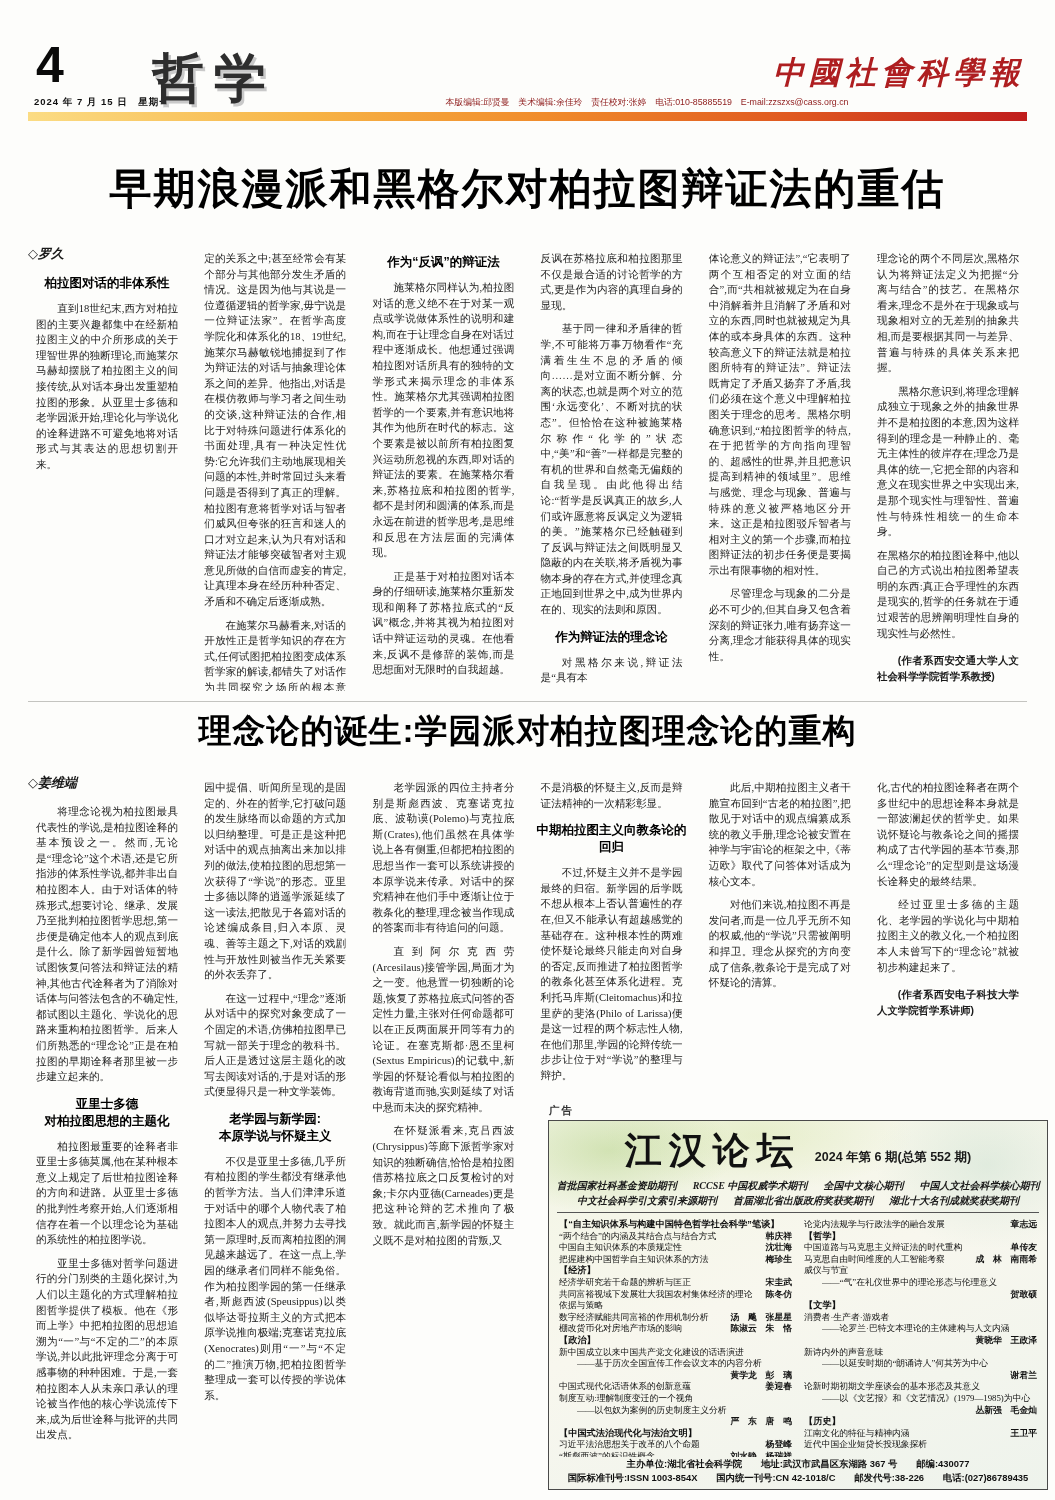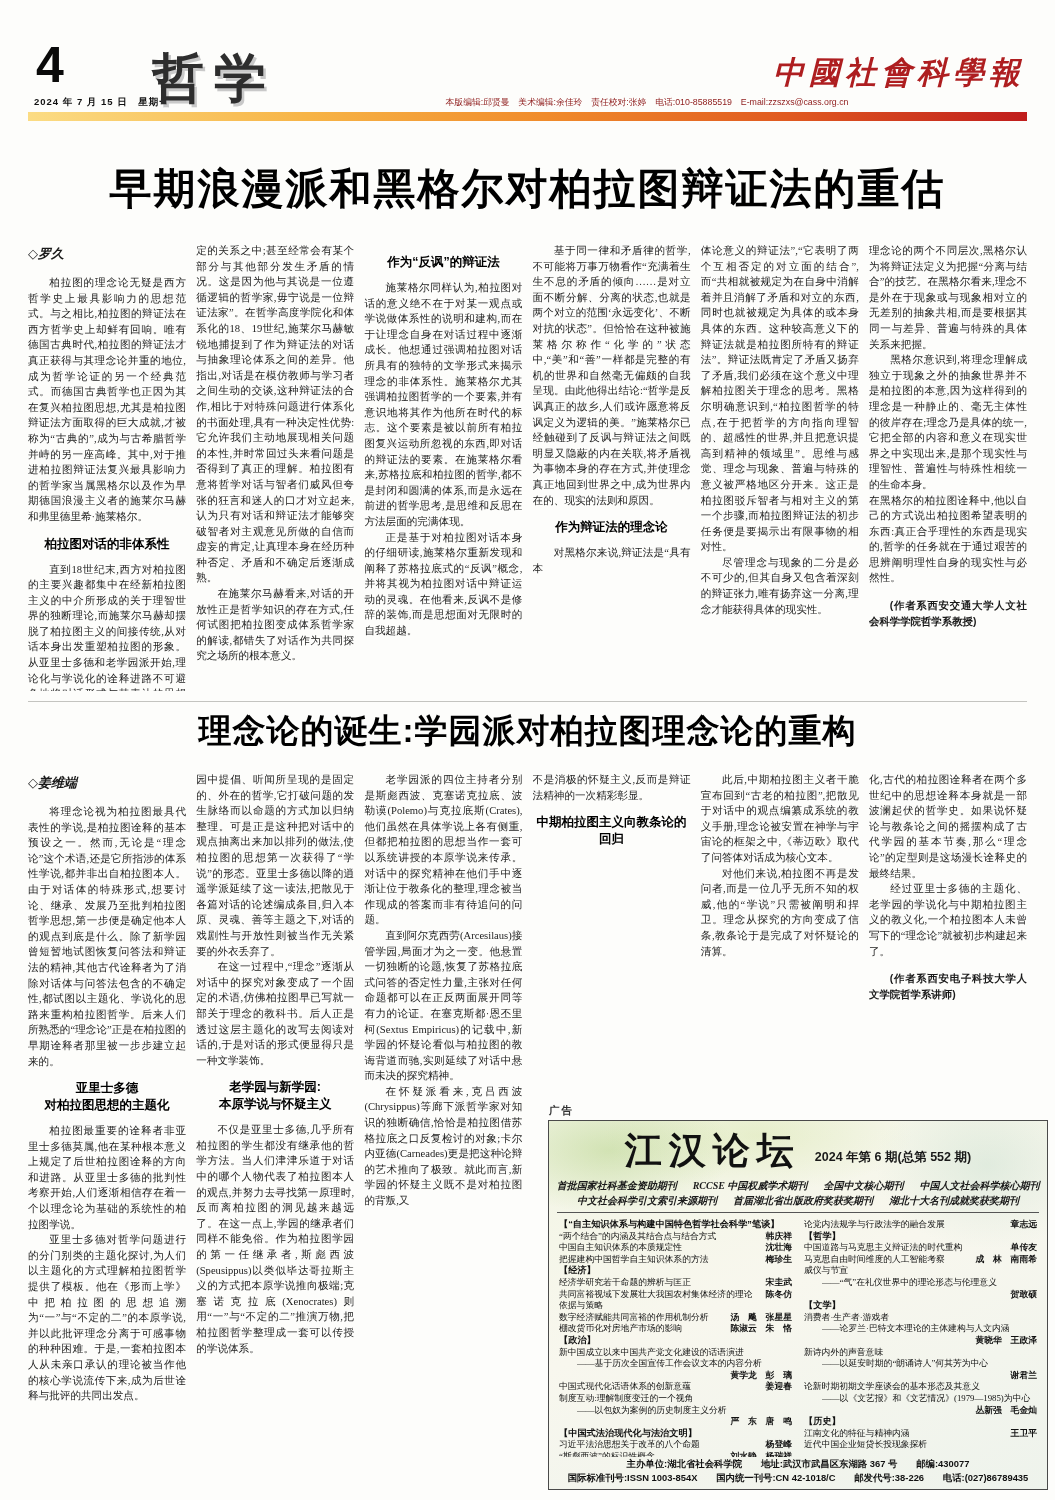--- a/index.html
+++ b/index.html
@@ -24,21 +24,21 @@
         letter-spacing:2px;color:#000;line-height:58px;}
   .headline2{position:absolute;left:28px;top:708px;width:999px;text-align:center;
         font-family:"Liberation Sans","DejaVu Sans",sans-serif;font-size:33px;font-weight:900;
         letter-spacing:1px;color:#000;line-height:46px;}
   .article-rule{position:absolute;left:28px;top:701px;width:999px;border-top:1px solid #c4c4c0;}
   
   .cols{position:absolute;left:28px;width:999px;}
   #a1cols{top:243px;height:448px;}
   #a2cols{top:772px;height:718px;}
   .col{position:absolute;top:0;overflow:hidden;text-align:justify;}
-  .col p{margin:0;}
+  .col p{margin:8px;}
   .bp{font-size:10.6px;line-height:15.6px;text-indent:2em;color:#1c1c1c;}
   .nc{text-indent:0;}
   .byline{font-size:13px;font-weight:bold;font-style:italic;margin:2px 0 12px 0 !important;text-indent:0;}
   .col-h{font-family:"Liberation Sans","DejaVu Sans",sans-serif;font-size:12.5px;font-weight:bold;
         text-align:center;margin:11px 0 9px 0;line-height:17px;color:#000;}
   .author{font-family:"Liberation Sans","DejaVu Sans",sans-serif;font-size:10.4px;font-weight:bold;
         line-height:15.6px;text-indent:2em;margin-top:12px !important;}
   
   .ad-label{position:absolute;left:549px;top:1104px;font-size:10.5px;color:#333;letter-spacing:2px;font-weight:bold;}
   .ad-box{position:absolute;left:548px;top:1120px;width:500px;height:370px;border:1px solid #4a4a4a;
@@ -76,34 +76,34 @@
   <div class="page-date"><span>2024 年 7 月 15 日</span>　<span>星期一</span></div>
   <div class="page-section">哲学</div>
   <div class="masthead">中國社會科學報</div>
   <div class="masthead-info">本版编辑:邱贤曼　美术编辑:余佳玲　责任校对:张婷　电话:010-85885519　E-mail:zzszxs@cass.org.cn</div>
   <div class="grad-bar"></div>
 
   <h1 class="headline1" style="margin:0;">早期浪漫派和黑格尔对柏拉图辩证法的重估</h1>
   <div class="cols" id="a1cols">
       <div class="col" style="left: 0px; width: 158px; height: 448px;">
         <p class="byline">◇罗久</p>
-        <p class="bp">柏拉图的理念论无疑是西方哲学史上最具影响力的思想范式。与之相比,柏拉图的辩证法在西方哲学史上却鲜有回响。唯有德国古典时代,柏拉图的辩证法才真正获得与其理念论并重的地位,成为哲学论证的另一个经典范式。而德国古典哲学也正因为其在复兴柏拉图思想,尤其是柏拉图辩证法方面取得的巨大成就,才被称为“古典的”,成为与古希腊哲学并峙的另一座高峰。其中,对于推进柏拉图辩证法复兴最具影响力的哲学家当属黑格尔以及作为早期德国浪漫主义者的施莱尔马赫和弗里德里希·施莱格尔。</p>
         <div class="col-h">柏拉图对话的非体系性</div>
         <p class="bp">直到18世纪末,西方对柏拉图的主要兴趣都集中在经新柏拉图主义的中介所形成的关于理智世界的独断理论,而施莱尔马赫却摆脱了柏拉图主义的间接传统,从对话本身出发重塑柏拉图的形象。从亚里士多德和老学园派开始,理论化与学说化的诠释进路不可避免地将对话形式与其表达的思想切割开来。</p>
       </div>
       <div class="col" style="left: 168.2px; width: 158px; height: 448px;">
         <p class="bp nc">定的关系之中;甚至经常会有某个部分与其他部分发生矛盾的情况。这是因为他与其说是一位遵循逻辑的哲学家,毋宁说是一位辩证法家”。在哲学高度学院化和体系化的18、19世纪,施莱尔马赫敏锐地捕捉到了作为辩证法的对话与抽象理论体系之间的差异。他指出,对话是在模仿教师与学习者之间生动的交谈,这种辩证法的合作,相比于对特殊问题进行体系化的书面处理,具有一种决定性优势:它允许我们主动地展现相关问题的本性,并时常回过头来看问题是否得到了真正的理解。柏拉图有意将哲学对话与智者们威风但夸张的狂言和迷人的口才对立起来,认为只有对话和辩证法才能够突破智者对主观意见所做的自信而虚妄的肯定,让真理本身在经历种种否定、矛盾和不确定后逐渐成熟。</p>
         <p class="bp">在施莱尔马赫看来,对话的开放性正是哲学知识的存在方式,任何试图把柏拉图变成体系哲学家的解读,都错失了对话作为共同探究之场所的根本意义。</p>
       </div>
       <div class="col" style="left: 336.4px; width: 158px; height: 448px;">
         <div class="col-h">作为“反讽”的辩证法</div>
         <p class="bp">施莱格尔同样认为,柏拉图对话的意义绝不在于对某一观点或学说做体系性的说明和建构,而在于让理念自身在对话过程中逐渐成长。他想通过强调柏拉图对话所具有的独特的文学形式来揭示理念的非体系性。施莱格尔尤其强调柏拉图哲学的一个要素,并有意识地将其作为他所在时代的标志。这个要素是被以前所有柏拉图复兴运动所忽视的东西,即对话的辩证法的要素。在施莱格尔看来,苏格拉底和柏拉图的哲学,都不是封闭和圆满的体系,而是永远在前进的哲学思考,是思维和反思在方法层面的完满体现。</p>
         <p class="bp">正是基于对柏拉图对话本身的仔细研读,施莱格尔重新发现和阐释了苏格拉底式的“反讽”概念,并将其视为柏拉图对话中辩证运动的灵魂。在他看来,反讽不是修辞的装饰,而是思想面对无限时的自我超越。</p>
       </div>
       <div class="col" style="left: 504.6px; width: 158px; height: 448px;">
+        <p class="bp nc">反讽在苏格拉底和柏拉图那里不仅是最合适的讨论哲学的方式,更是作为内容的真理自身的显现。</p>
         <p class="bp">基于同一律和矛盾律的哲学,不可能将万事万物看作“充满着生生不息的矛盾的倾向……是对立面不断分解、分离的状态,也就是两个对立的范围‘永远变化’、不断对抗的状态”。但恰恰在这种被施莱格尔称作“化学的”状态中,“美”和“善”一样都是完整的有机的世界和自然毫无偏颇的自我呈现。由此他得出结论:“哲学是反讽真正的故乡,人们或许愿意将反讽定义为逻辑的美。”施莱格尔已经触碰到了反讽与辩证法之间既明显又隐蔽的内在关联,将矛盾视为事物本身的存在方式,并使理念真正地回到世界之中,成为世界内在的、现实的法则和原因。</p>
         <div class="col-h">作为辩证法的理念论</div>
         <p class="bp">对黑格尔来说,辩证法是“具有本</p>
       </div>
       <div class="col" style="left: 841px; width: 158px; height: 448px;">
         <p class="bp nc">理念论的两个不同层次,黑格尔认为将辩证法定义为把握“分离与结合”的技艺。在黑格尔看来,理念不是外在于现象或与现象相对立的无差别的抽象共相,而是要根据其同一与差异、普遍与特殊的具体关系来把握。</p>
         <p class="bp">黑格尔意识到,将理念理解成独立于现象之外的抽象世界并不是柏拉图的本意,因为这样得到的理念是一种静止的、毫无主体性的彼岸存在;理念乃是具体的统一,它把全部的内容和意义在现实世界之中实现出来,是那个现实性与理智性、普遍性与特殊性相统一的生命本身。</p>
         <p class="bp nc">在黑格尔的柏拉图诠释中,他以自己的方式说出柏拉图希望表明的东西:真正合乎理性的东西是现实的,哲学的任务就在于通过艰苦的思辨阐明理性自身的现实性与必然性。</p>
         <p class="author">(作者系西安交通大学人文社会科学学院哲学系教授)</p>
       </div>
@@ -131,20 +131,21 @@
         <p class="bp">不仅是亚里士多德,几乎所有柏拉图的学生都没有继承他的哲学方法。当人们津津乐道于对话中的哪个人物代表了柏拉图本人的观点,并努力去寻找第一原理时,反而离柏拉图的洞见越来越远了。在这一点上,学园的继承者们同样不能免俗。作为柏拉图学园的第一任继承者,斯彪西波(Speusippus)以类似毕达哥拉斯主义的方式把本原学说推向极端;克塞诺克拉底(Xenocrates)则用“一”与“不定的二”推演万物,把柏拉图哲学整理成一套可以传授的学说体系。</p>
       </div>
       <div class="col" style="left: 336.4px; width: 158px; height: 718px;">
         <p class="bp">老学园派的四位主持者分别是斯彪西波、克塞诺克拉底、波勒谟(Polemo)与克拉底斯(Crates),他们虽然在具体学说上各有侧重,但都把柏拉图的思想当作一套可以系统讲授的本原学说来传承。对话中的探究精神在他们手中逐渐让位于教条化的整理,理念被当作现成的答案而非有待追问的问题。</p>
         <p class="bp">直到阿尔克西劳(Arcesilaus)接管学园,局面才为之一变。他悬置一切独断的论题,恢复了苏格拉底式问答的否定性力量,主张对任何命题都可以在正反两面展开同等有力的论证。在塞克斯都·恩丕里柯(Sextus Empiricus)的记载中,新学园的怀疑论看似与柏拉图的教诲背道而驰,实则延续了对话中悬而未决的探究精神。</p>
         <p class="bp">在怀疑派看来,克吕西波(Chrysippus)等廊下派哲学家对知识的独断确信,恰恰是柏拉图借苏格拉底之口反复检讨的对象;卡尔内亚德(Carneades)更是把这种论辩的艺术推向了极致。就此而言,新学园的怀疑主义既不是对柏拉图的背叛,又</p>
       </div>
       <div class="col" style="left: 504.6px; width: 158px; height: 334px;">
         <p class="bp nc">不是消极的怀疑主义,反而是辩证法精神的一次精彩彰显。</p>
         <div class="col-h">中期柏拉图主义向教条论的回归</div>
+        <p class="bp">不过,怀疑主义并不是学园最终的归宿。新学园的后学既不想从根本上否认普遍性的存在,但又不能承认有超越感觉的基础存在。这种根本性的两难使怀疑论最终只能走向对自身的否定,反而推进了柏拉图哲学的教条化甚至体系化进程。克利托马库斯(Cleitomachus)和拉里萨的斐洛(Philo of Larissa)便是这一过程的两个标志性人物,在他们那里,学园的论辩传统一步步让位于对“学说”的整理与辩护。</p>
       </div>
       <div class="col" style="left: 841px; width: 158px; height: 334px;">
         <p class="bp nc">化,古代的柏拉图诠释者在两个多世纪中的思想诠释本身就是一部波澜起伏的哲学史。如果说怀疑论与教条论之间的摇摆构成了古代学园的基本节奏,那么“理念论”的定型则是这场漫长诠释史的最终结果。</p>
         <p class="bp">经过亚里士多德的主题化、老学园的学说化与中期柏拉图主义的教义化,一个柏拉图本人未曾写下的“理念论”就被初步构建起来了。</p>
         <p class="author">(作者系西安电子科技大学人文学院哲学系讲师)</p>
       </div>
       <div class="col" style="left: 672.8px; width: 158px; height: 334px;">
         <p class="bp">此后,中期柏拉图主义者干脆宣布回到“古老的柏拉图”,把散见于对话中的观点编纂成系统的教义手册,理念论被安置在神学与宇宙论的框架之中,《蒂迈欧》取代了问答体对话成为核心文本。</p>
         <p class="bp">对他们来说,柏拉图不再是发问者,而是一位几乎无所不知的权威,他的“学说”只需被阐明和捍卫。理念从探究的方向变成了信条,教条论于是完成了对怀疑论的清算。</p>
       </div>

